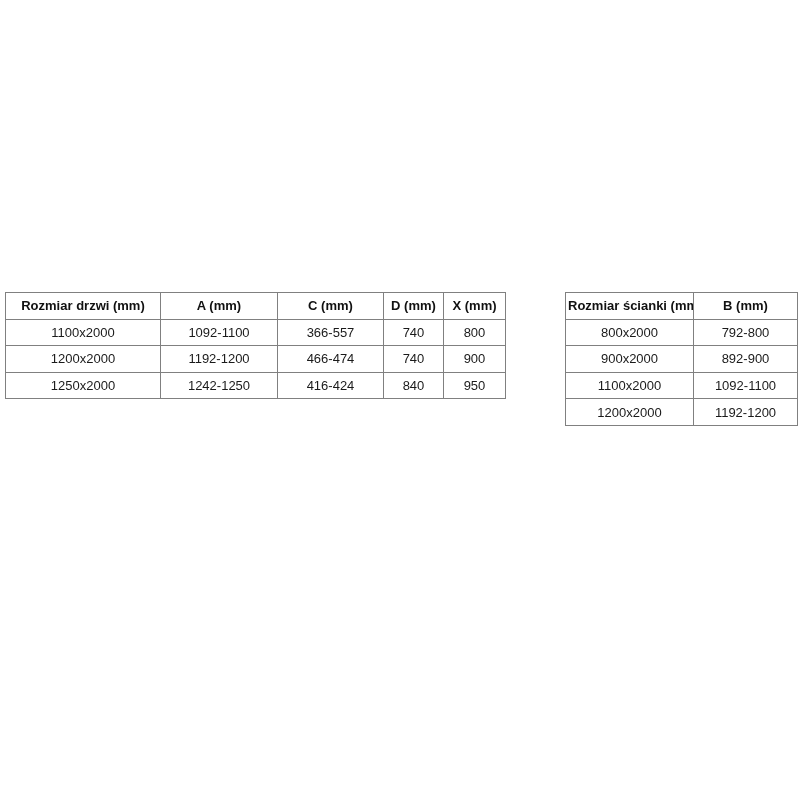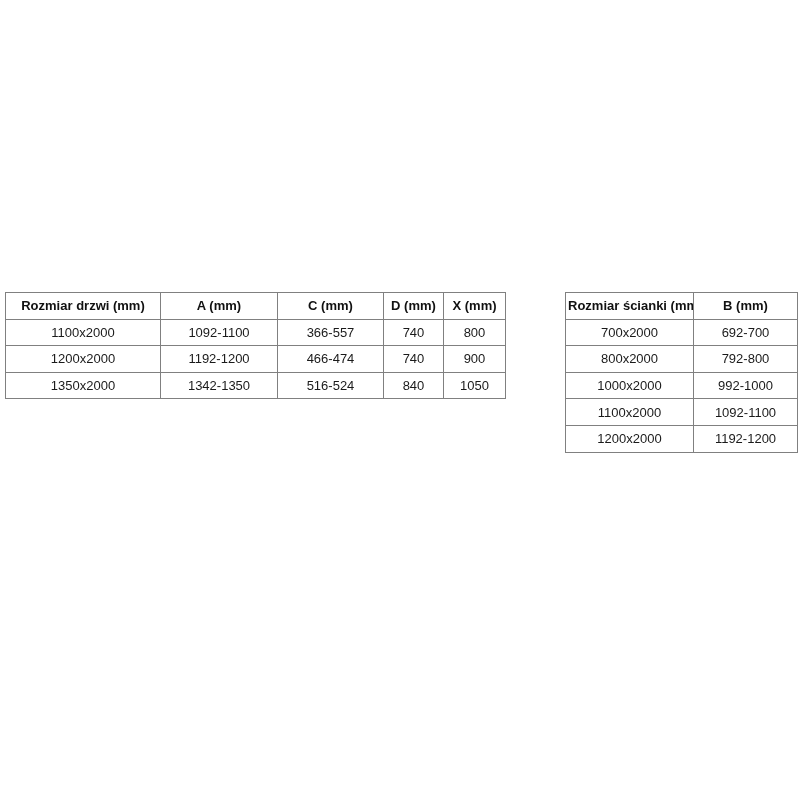--- a/index.html
+++ b/index.html
@@ -82,52 +82,48 @@
         <td>800</td>
       </tr>
       <tr>
         <td>1200x2000</td>
         <td>1192-1200</td>
         <td>466-474</td>
         <td>740</td>
         <td>900</td>
       </tr>
       <tr>
-        <td>1350x2000</td>
-        <td>1342-1350</td>
-        <td>516-524</td>
+        <td>1250x2000</td>
+        <td>1242-1250</td>
+        <td>416-424</td>
         <td>840</td>
-        <td>1050</td>
+        <td>950</td>
       </tr>
     </tbody>
   </table>
 
 <table id="wall-table" class="spec-table">
   <colgroup>
     <col class="c0">
       <col class="c1">
   </colgroup>
 <thead>
       <tr>
         <th>Rozmiar ścianki (mm)</th>
         <th>B (mm)</th>
       </tr>
     </thead>
     <tbody>
       <tr>
-        <td>700x2000</td>
-        <td>692-700</td>
-      </tr>
-      <tr>
         <td>800x2000</td>
         <td>792-800</td>
       </tr>
       <tr>
-        <td>1000x2000</td>
-        <td>992-1000</td>
+        <td>900x2000</td>
+        <td>892-900</td>
       </tr>
       <tr>
         <td>1100x2000</td>
         <td>1092-1100</td>
       </tr>
       <tr>
         <td>1200x2000</td>
         <td>1192-1200</td>
       </tr>
     </tbody>

